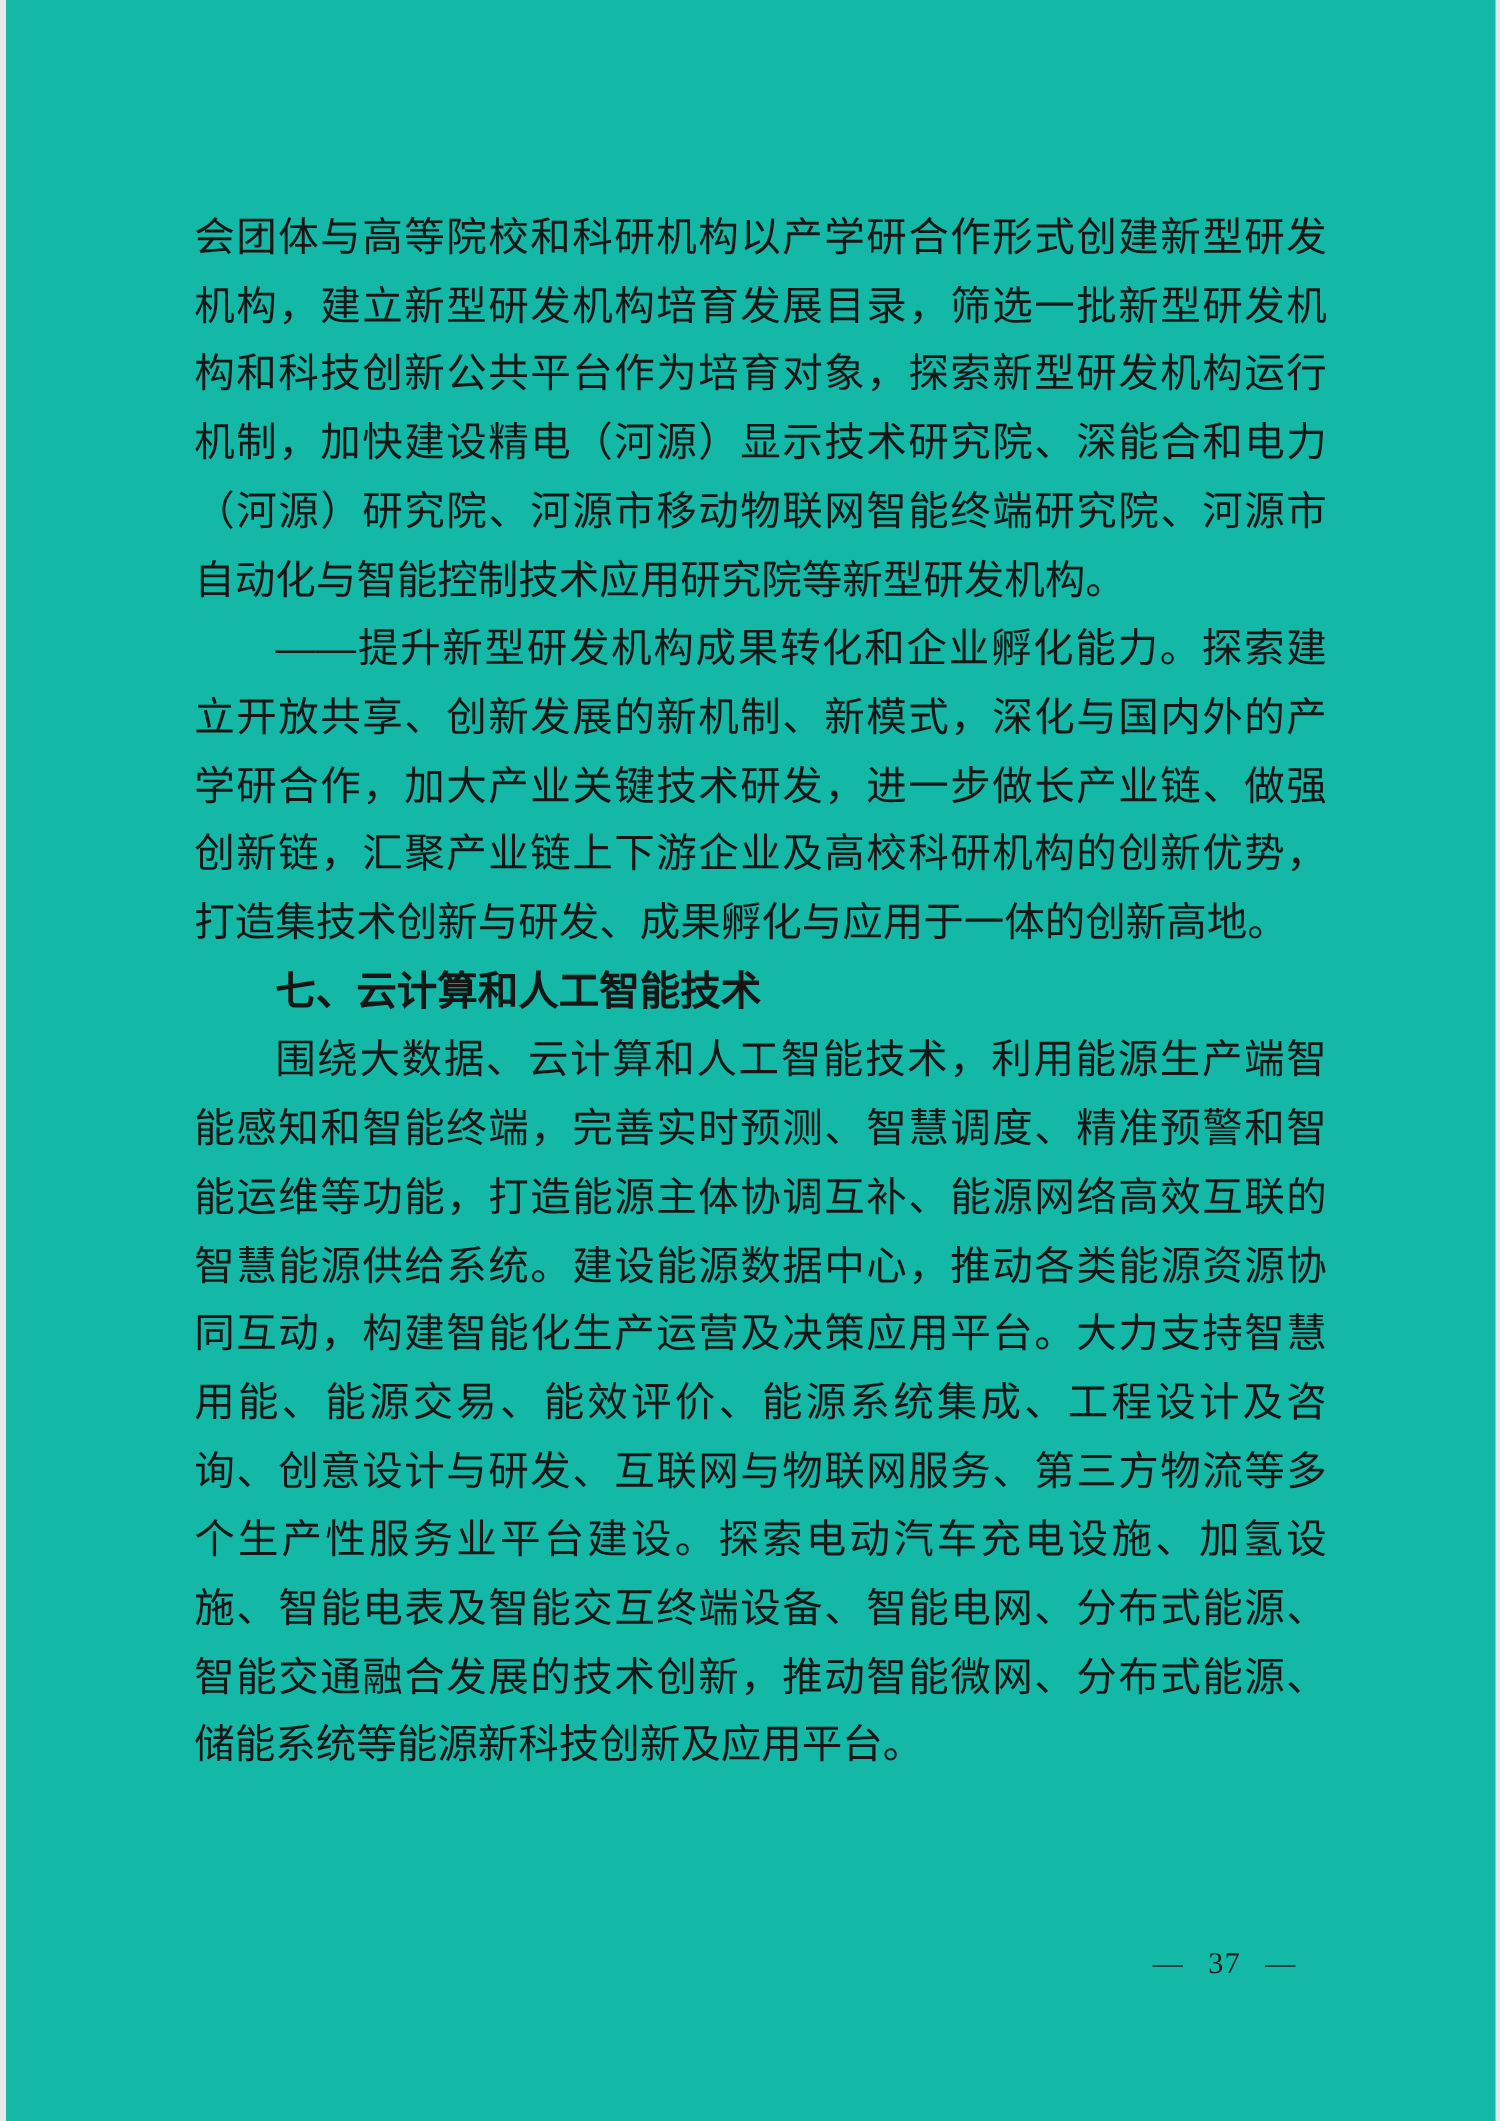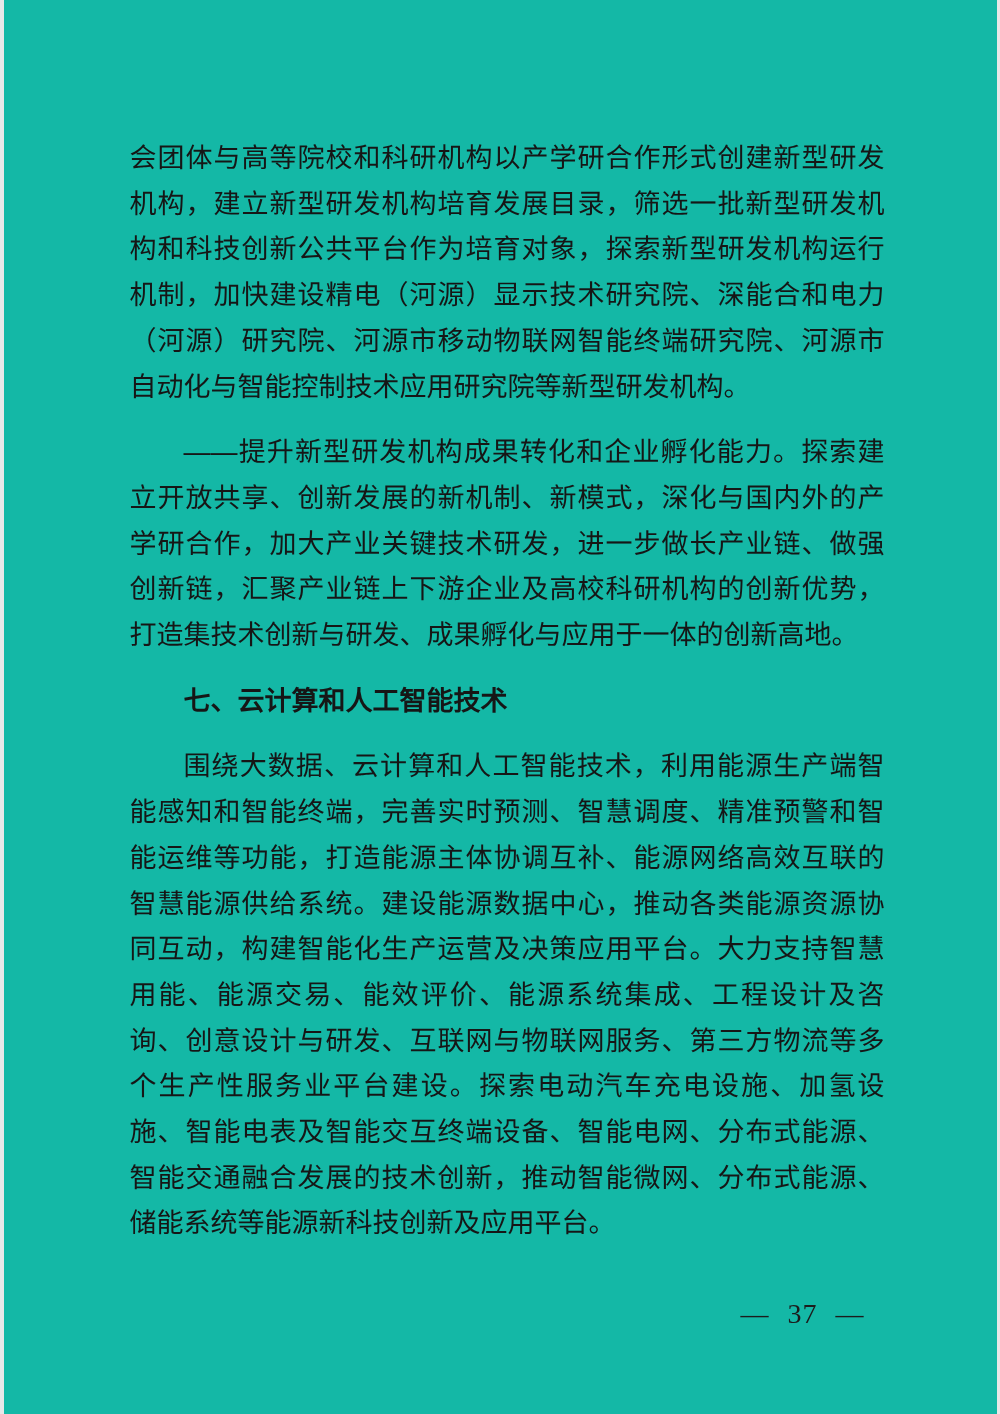--- a/index.html
+++ b/index.html
@@ -27,31 +27,30 @@
     text-align: justify;
     text-justify: inter-ideograph;
     color: #161616;
   }
   .para {
     margin: 0;
     padding: 0;
   }
   .para.indent {
     text-indent: 2em;
-    margin-top: 20px;
   }
   .heading {
     font-weight: 600;
   }
   .footer {
     position: absolute;
     top: 1298px;
     right: 132px;
     font-family: "Liberation Serif", "DejaVu Serif", serif;
-    font-size: 28px;
+    font-size: 20px;
     color: #1c1c1c;
     word-spacing: 10px;
     letter-spacing: 1px;
   }
 </style>
 </head>
 <body>
 
 <div class="page">
   <div class="text-block">

